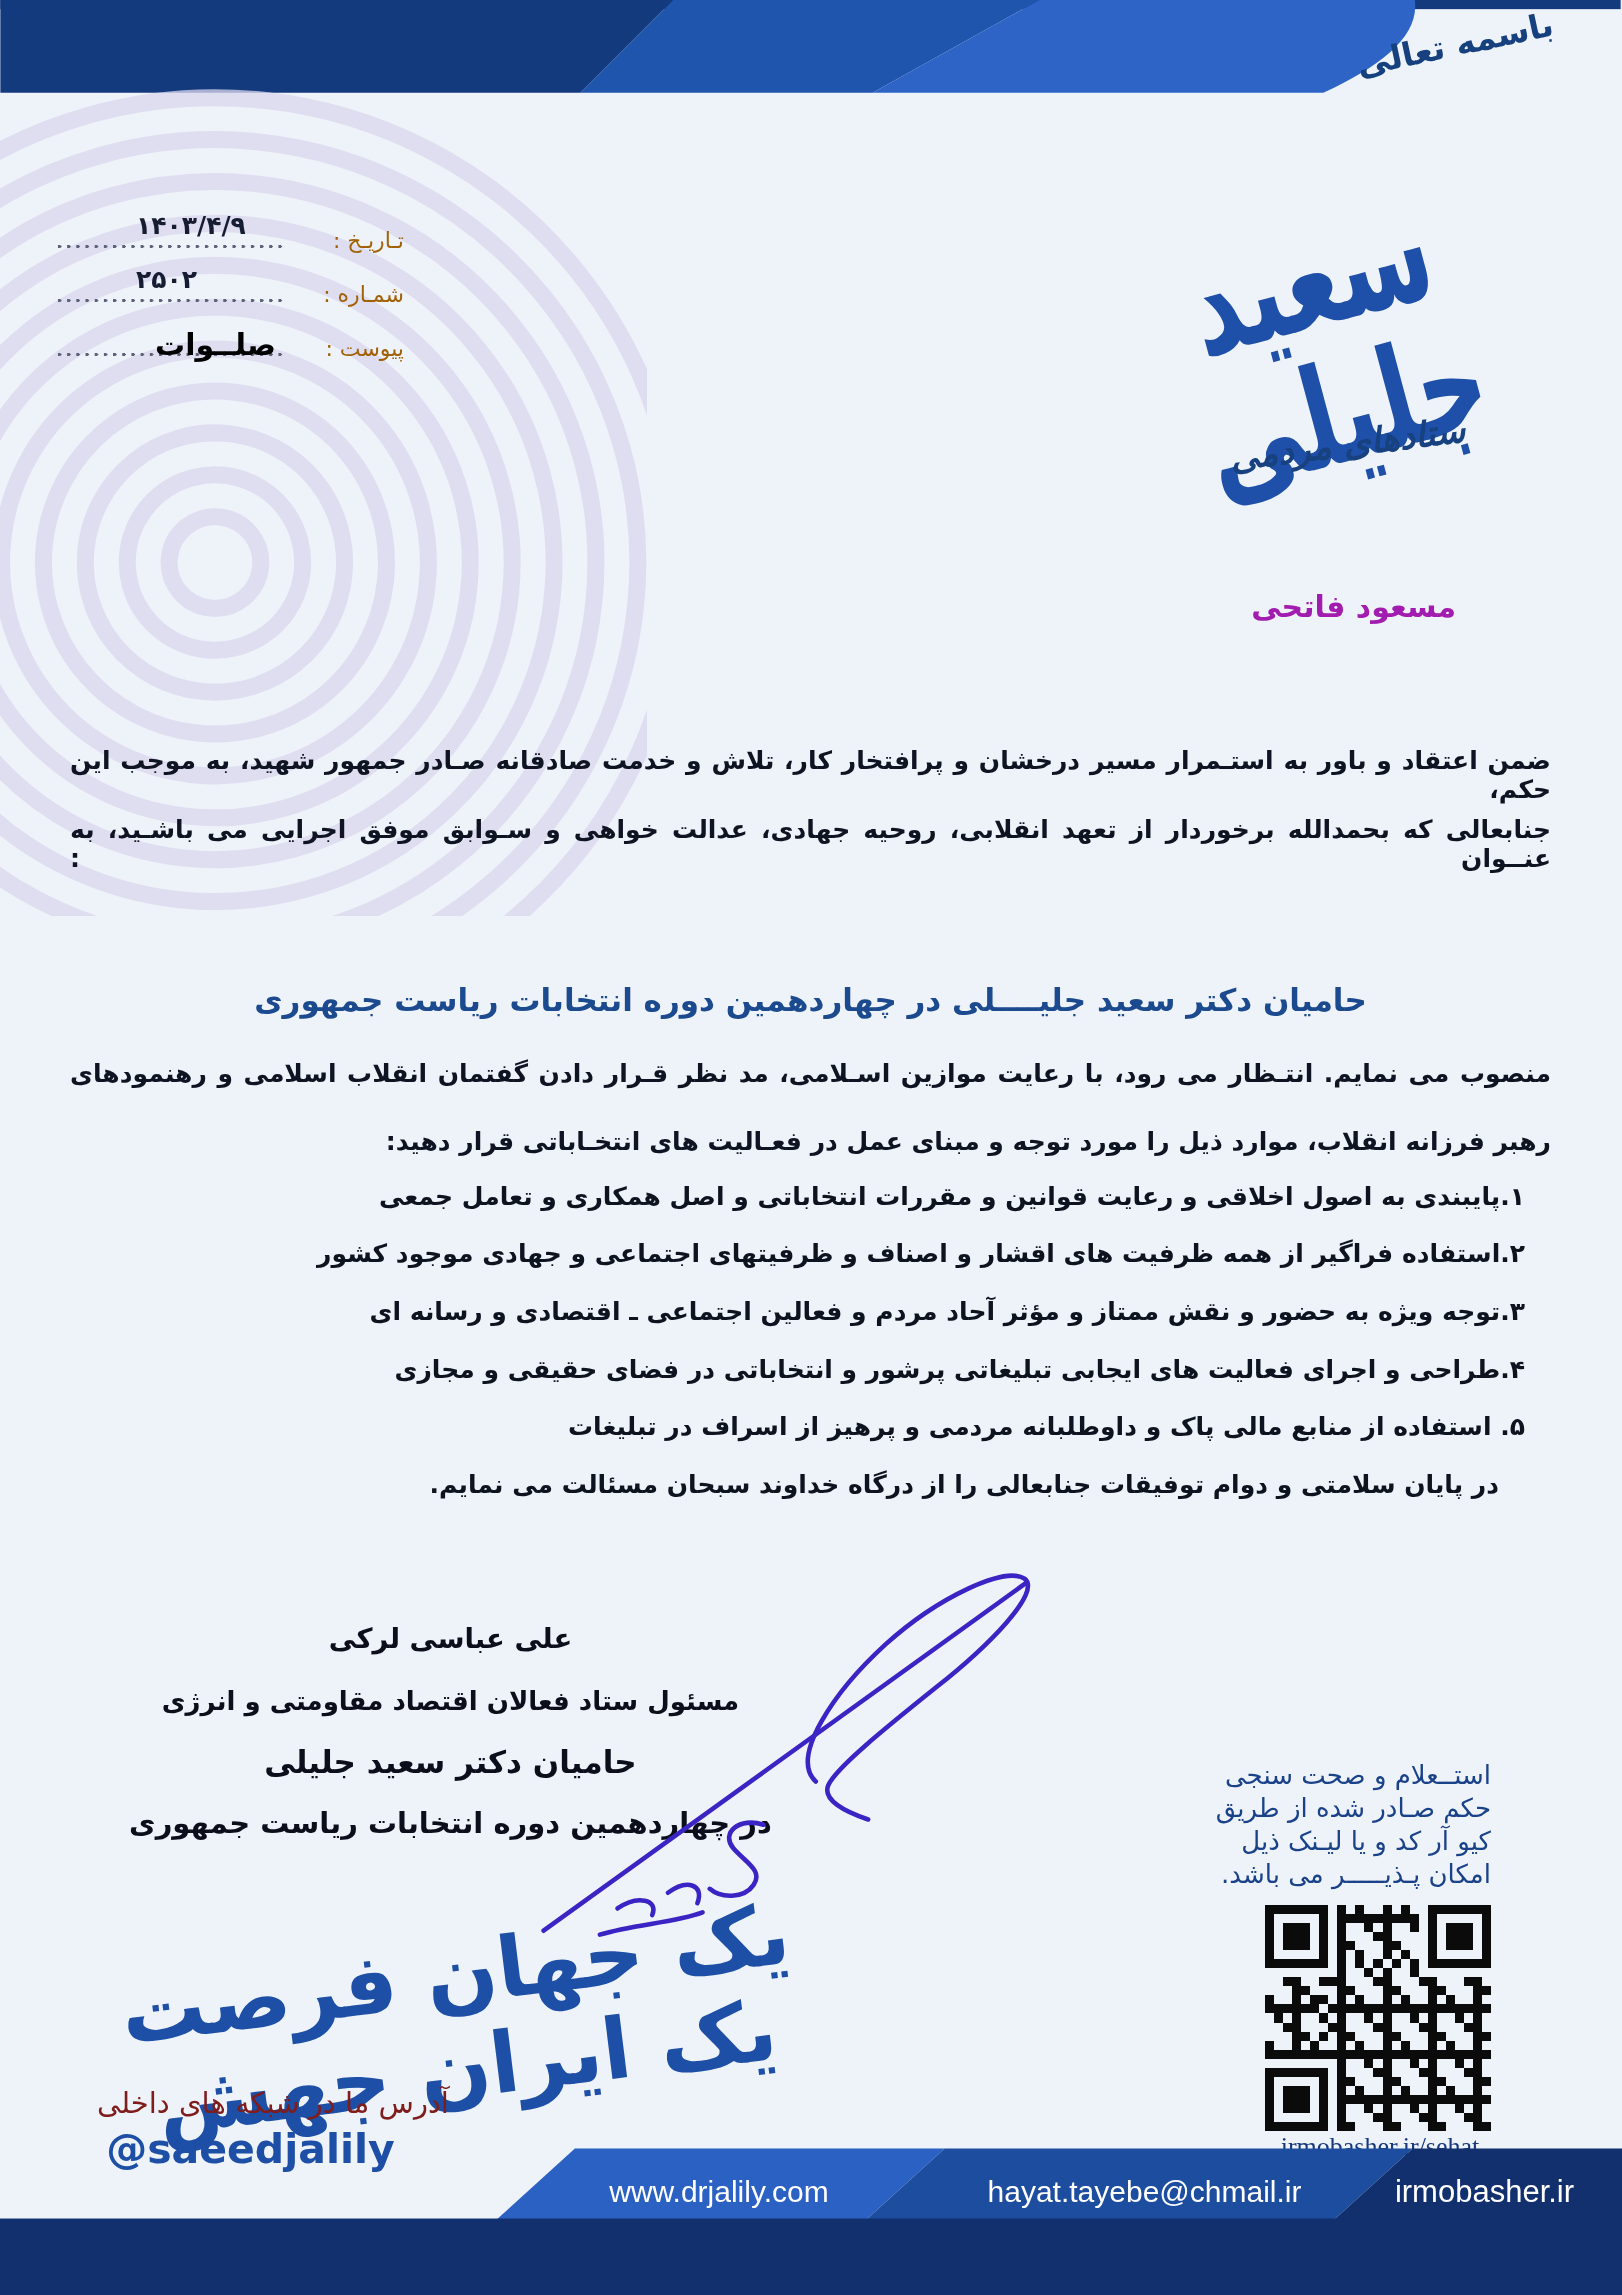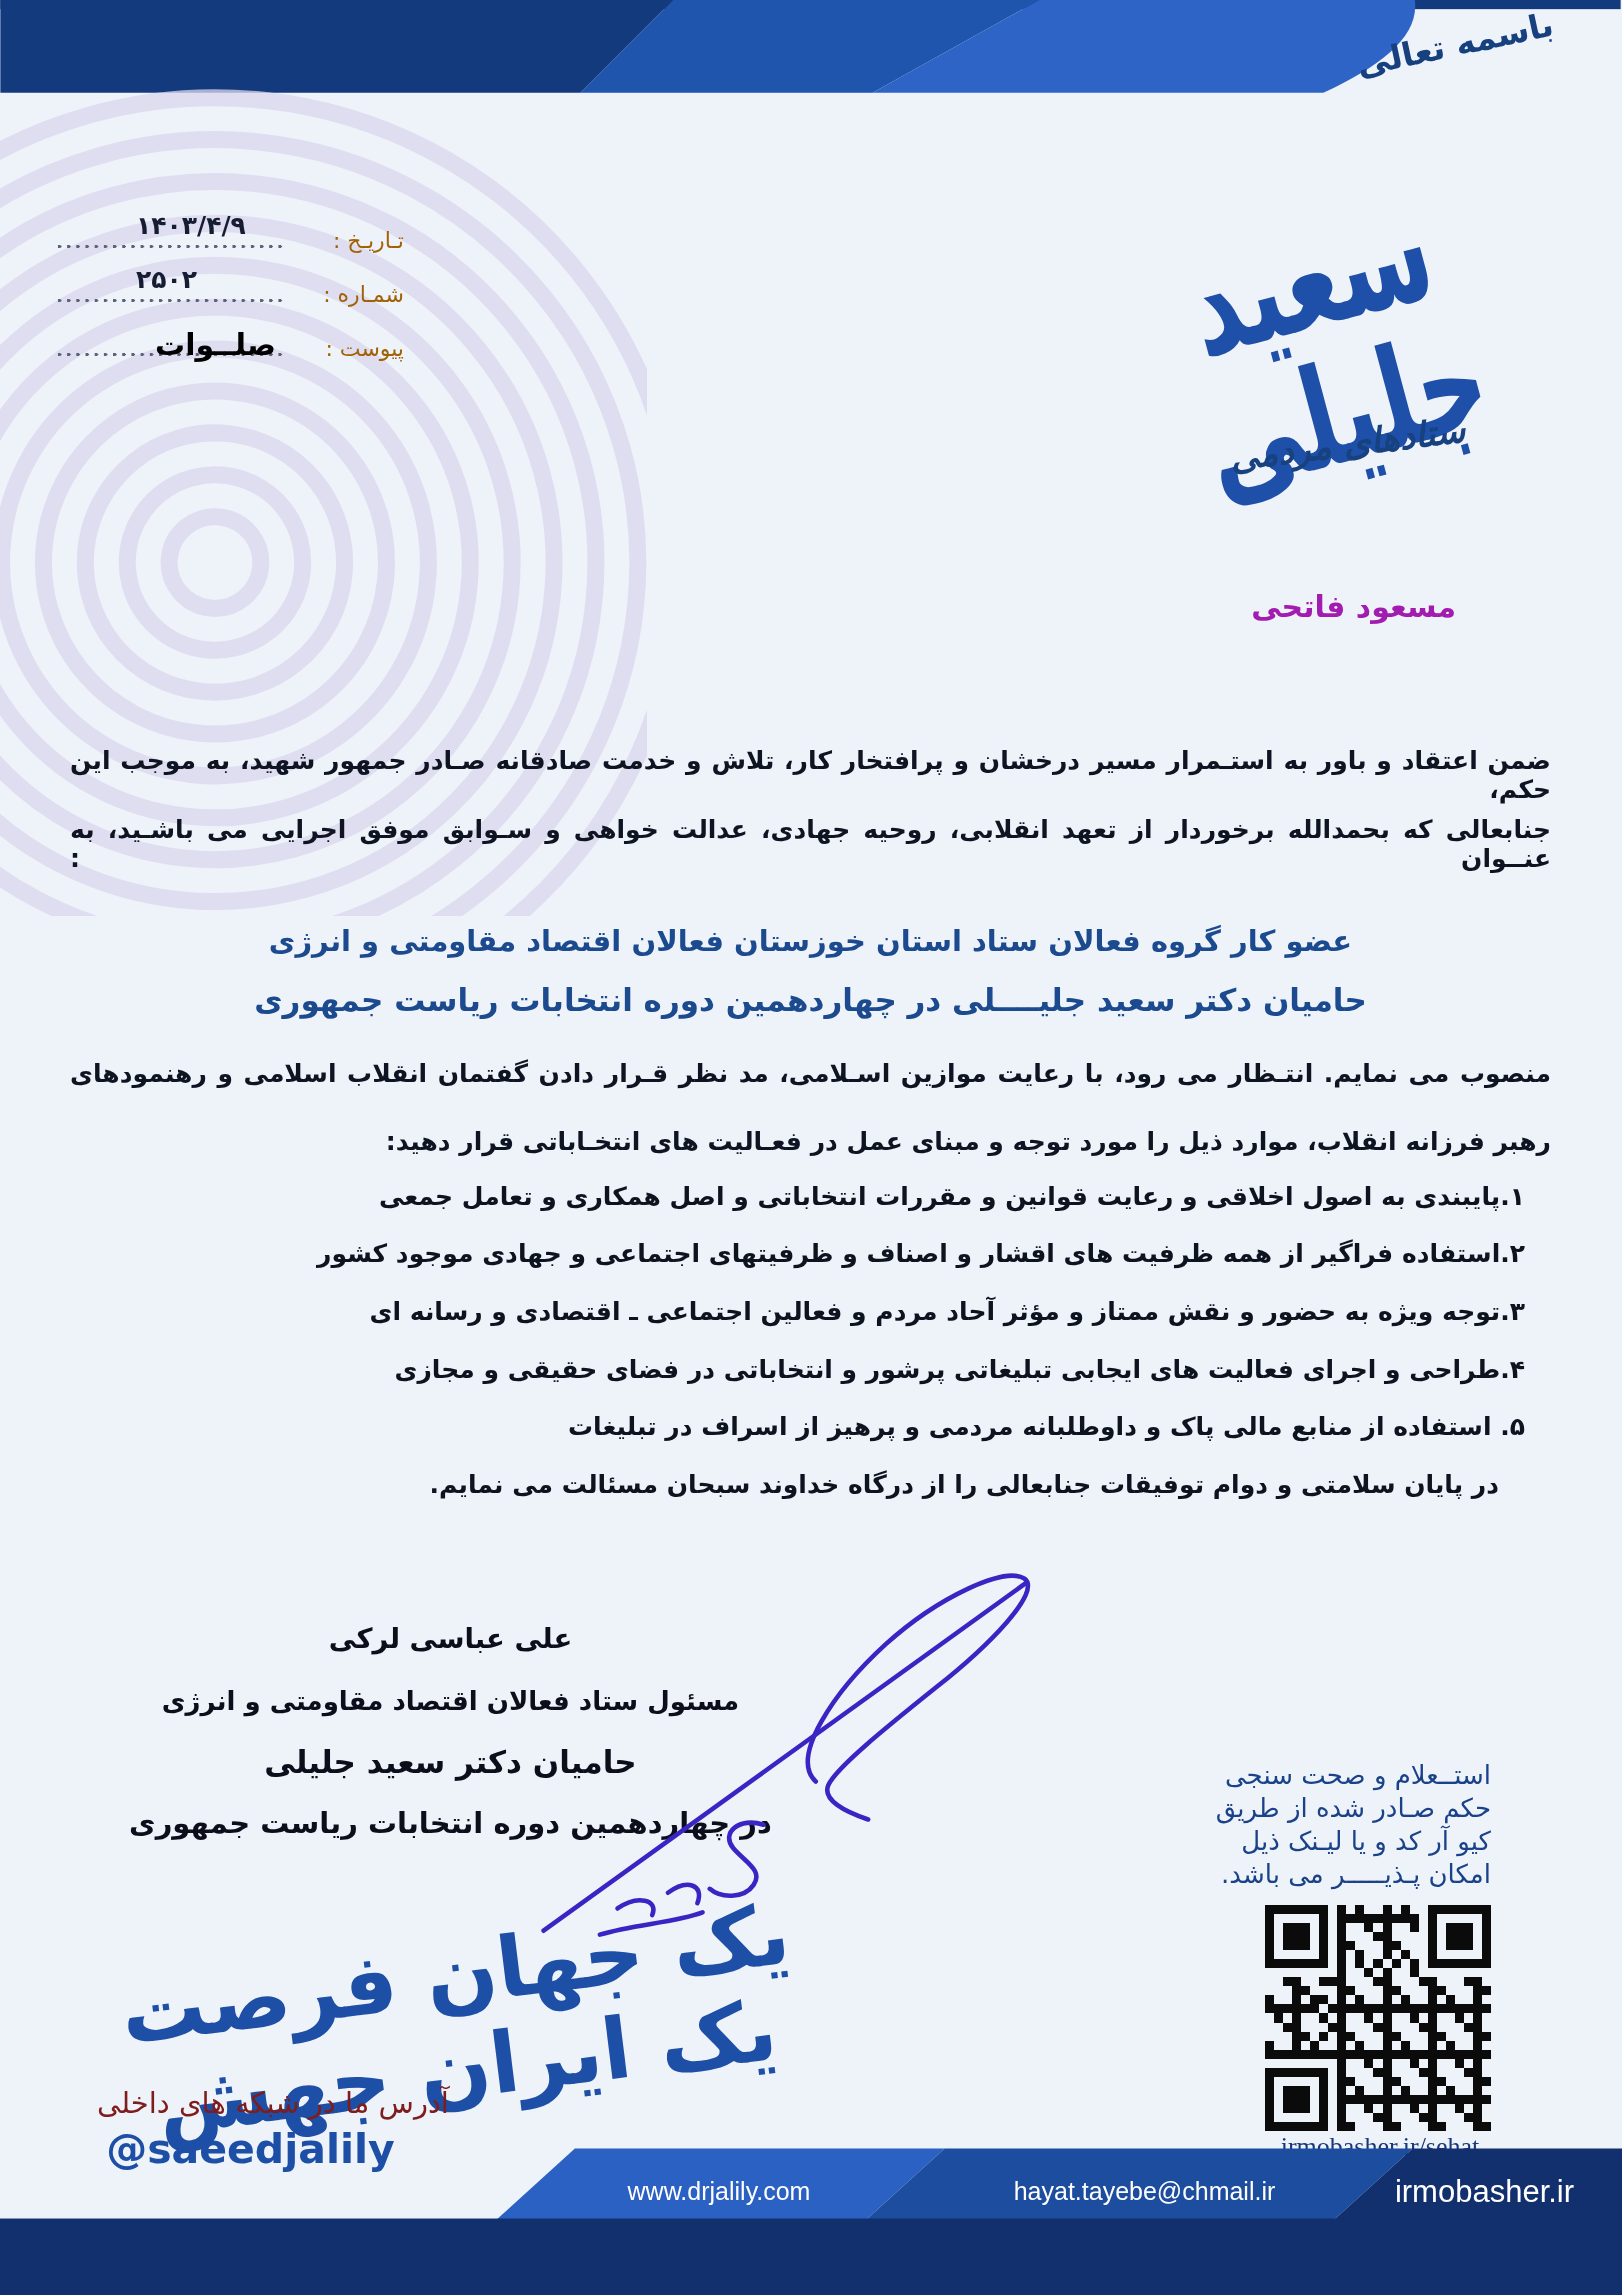--- a/index.html
+++ b/index.html
@@ -58,21 +58,21 @@
   
   .slogan{left:79px; top:1927px; width:766px; text-align:center;
     font-size:84px; font-weight:bold; color:#1d4fa6; line-height:1.12;
     transform:rotate(-7deg);}
   .social-label{left:98px; top:2086px; width:373px; text-align:left; font-size:29px; color:#7f1d1d;}
   .social-handle{left:65px; top:2125px; width:373px; text-align:center; direction:ltr;
     font-size:41px; font-weight:bold; color:#1d4fa6;}
   
   .footer-svg{left:0; top:2145px;}
   .footer-label{position:absolute; top:2172px; height:39px; line-height:39px; text-align:center;
-    direction:ltr; font-family:"Liberation Sans", sans-serif; font-size:25px; color:#ffffff;}
+    direction:ltr; font-family:"Liberation Sans", sans-serif; font-size:30px; color:#ffffff;}
   .fl-web{left:576px; width:288px;}
   .fl-mail{left:982px; width:327px;}
   .fl-portal{left:1361px; width:249px; font-size:31px;}
 </style>
 </head>
 <body>
 
 <div class="page">
 
   <svg class="abs header-svg" width="1623" height="98" viewBox="0 0 2480 150">
@@ -118,21 +118,20 @@
       <span class="meta-dots"></span>
       <span class="meta-value attach">صلــوات</span>
     </div>
   </div>
 
   <div class="abs addressee">مسعود فاتحی</div>
 
   <div class="bodyline just" style="top:746px;">ضمن اعتقاد و باور به استـمرار مسیر درخشان و پرافتخار کار، تلاش و خدمت صادقانه صـادر جمهور شهید، به موجب این حکم،</div>
   <div class="bodyline just" style="top:815px;">جنابعالی که بحمدالله برخوردار از تعهد انقلابی، روحیه جهادی، عدالت خواهی و سـوابق موفق اجرایی می باشـید، به عنــوان :</div>
 
-  <div class="title-blue" style="top:924px; font-size:29px;">عضو کار گروه فعالان ستاد استان خوزستان فعالان اقتصاد مقاومتی و انرژی</div>
   <div class="title-blue" style="top:982px; font-size:31px;">حامیان دکتر سعید جلیــــلی در چهاردهمین دوره انتخابات ریاست جمهوری</div>
 
   <div class="bodyline just" style="top:1059px;">منصوب می نمایم. انتـظار می رود، با رعایت موازین اسـلامی، مد نظر قـرار دادن گفتمان انقلاب اسلامی و رهنمودهای</div>
   <div class="bodyline rt" style="top:1127px;">رهبر فرزانه انقلاب، موارد ذیل را مورد توجه و مبنای عمل در فعـالیت های انتخـاباتی قرار دهید:</div>
 
   <div class="item" style="top:1182px;">۱.پایبندی به اصول اخلاقی و رعایت قوانین و مقررات انتخاباتی و اصل همکاری و تعامل جمعی</div>
   <div class="item" style="top:1239px;">۲.استفاده فراگیر از همه ظرفیت های اقشار و اصناف و ظرفیتهای اجتماعی و جهادی موجود کشور</div>
   <div class="item" style="top:1297px;">۳.توجه ویژه به حضور و نقش ممتاز و مؤثر آحاد مردم و فعالین اجتماعی ـ اقتصادی و رسانه ای</div>
   <div class="item" style="top:1355px;">۴.طراحی و اجرای فعالیت های ایجابی تبلیغاتی پرشور و انتخاباتی در فضای حقیقی و مجازی</div>
   <div class="item" style="top:1412px;">۵. استفاده از منابع مالی پاک و داوطلبانه مردمی و پرهیز از اسراف در تبلیغات</div>

